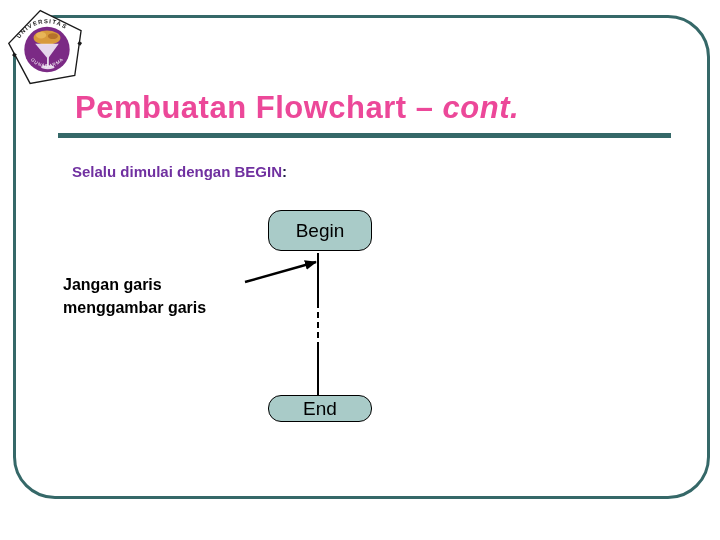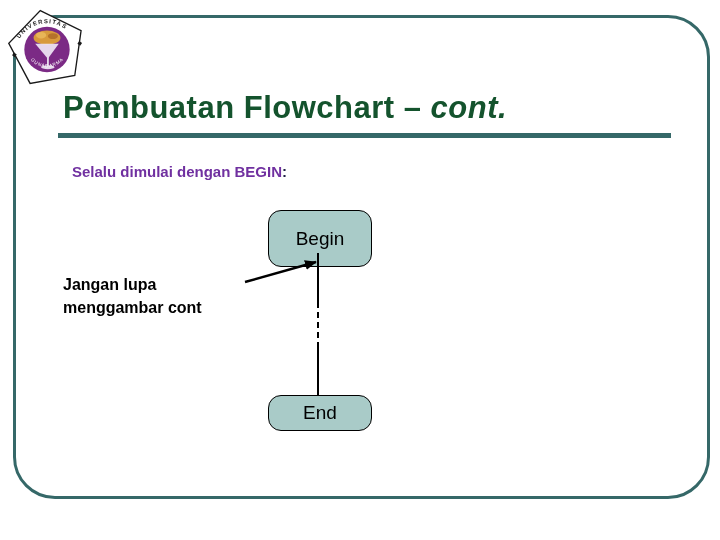--- a/index.html
+++ b/index.html
@@ -26,24 +26,24 @@
   .logo {
     position: absolute;
     left: 5px; top: 5px;
     width: 84px; height: 84px;
     z-index: 5;
   }
 
   
   .title {
     position: absolute;
-    left: 63px; top: 90px;
+    left: 75px; top: 90px;
     font-size: 31px;
     font-weight: 700;
-    color: #14532d;
+    color: #ec4899;
     letter-spacing: 0.5px;
     white-space: nowrap;
   }
   .title .cont { font-style: italic; }
 
   .title-rule {
     position: absolute;
     left: 58px; top: 133px;
     width: 613px; height: 5px;
     background: #356868;
@@ -77,22 +77,22 @@
     width: 104px;
     background: #A9CBC8;
     border: 1.5px solid #000000;
     border-radius: 13px;
     display: flex;
     align-items: center;
     justify-content: center;
     font-size: 19px;
     color: #000000;
   }
-  .fc-begin { left: 268px; top: 210px; height: 57px; }
-  .fc-end   { left: 268px; top: 395px; height: 36px; }
+  .fc-begin { left: 268px; top: 210px; height: 41px; }
+  .fc-end   { left: 268px; top: 395px; height: 27px; }
 
   
   .vline {
     position: absolute;
     left: 317px;
     width: 0;
     border-left: 2px solid #000;
   }
   .vline.seg1 { top: 253px; height: 49px; }
   .vline.seg2 { top: 302px; height: 46px; border-left-style: dashed; }
@@ -137,21 +137,21 @@
   <text font-size="5.5" font-family="Liberation Sans, sans-serif" fill="#ffffff" letter-spacing="1">
     <textPath href="#arcBottom" startOffset="8%">GUNADARMA</textPath>
   </text>
 </svg>
 
 <div class="title"><span>Pembuatan Flowchart – </span><span class="cont">cont.</span></div>
 <div class="title-rule"></div>
 
 <div class="subtitle"><span>Selalu dimulai dengan BEGIN</span><span class="colon">:</span></div>
 
-<div class="annotation">Jangan lupa menggambar cont</div>
+<div class="annotation">Jangan garis menggambar garis</div>
 
 <div class="fc-box fc-begin">
   <span>Begin</span>
 </div>
 
 <div class="vline seg1"></div>
 <div class="vline seg2"></div>
 <div class="vline seg3"></div>
 
 <div class="fc-box fc-end">

